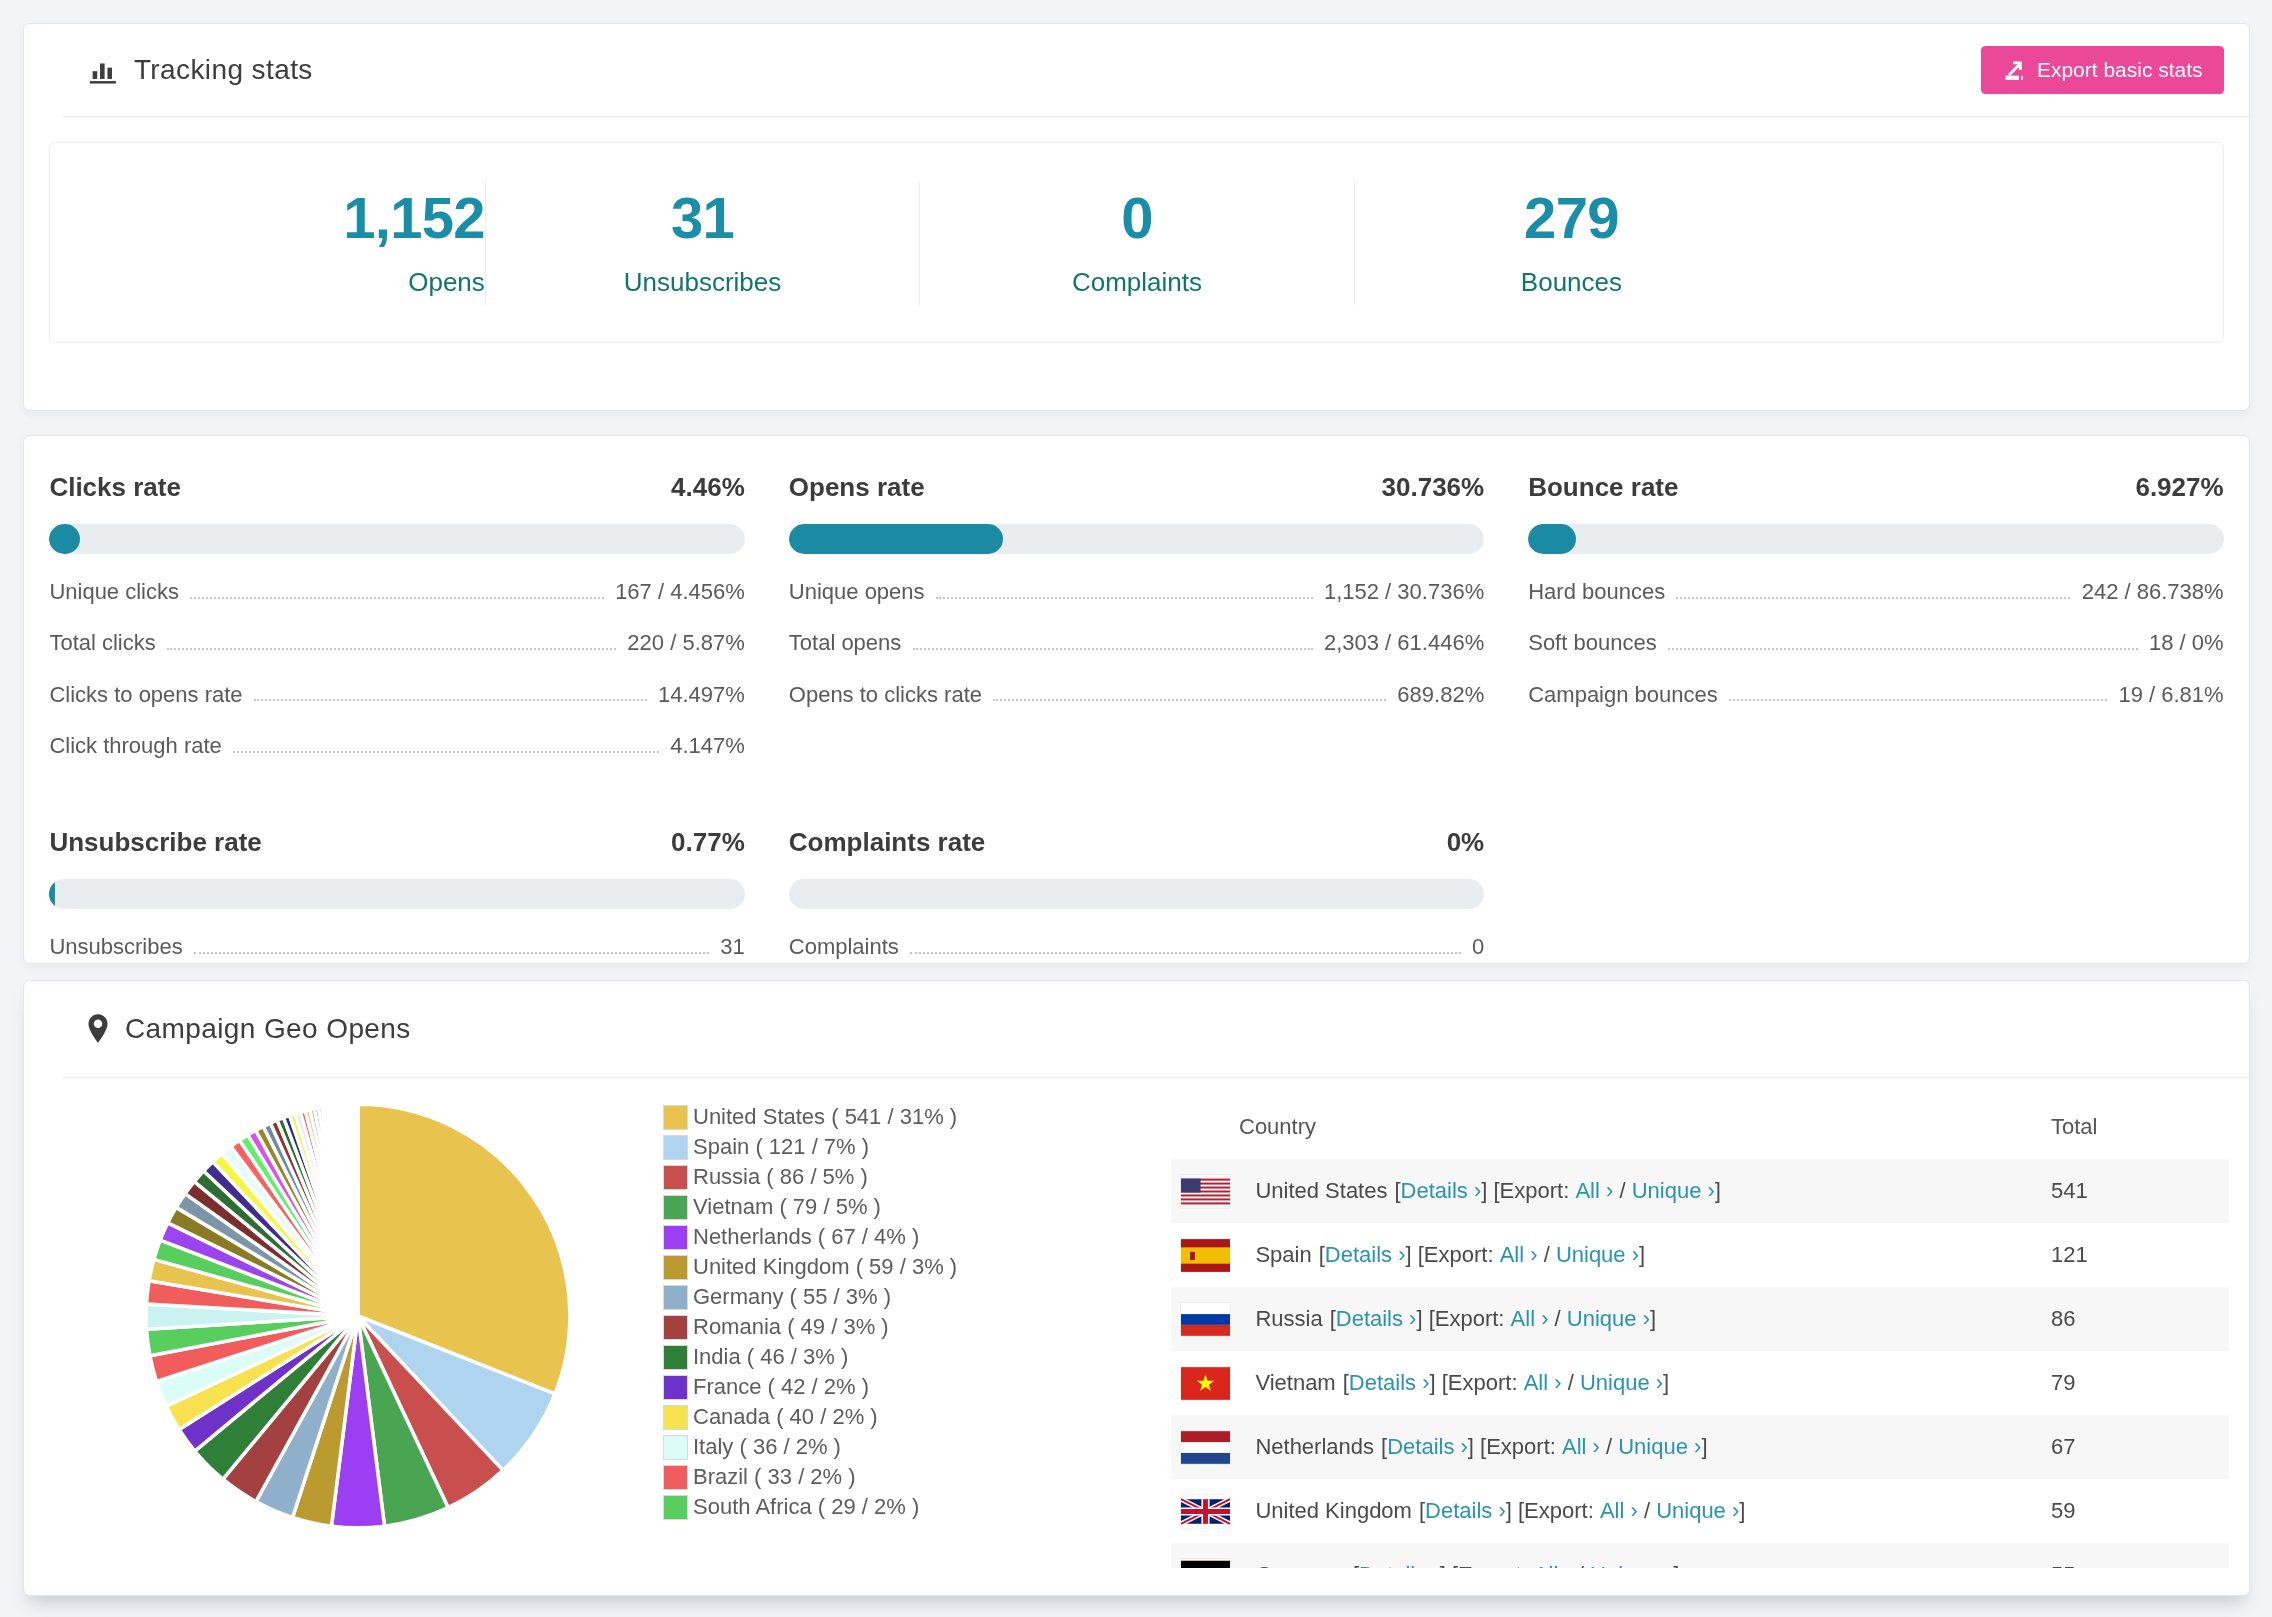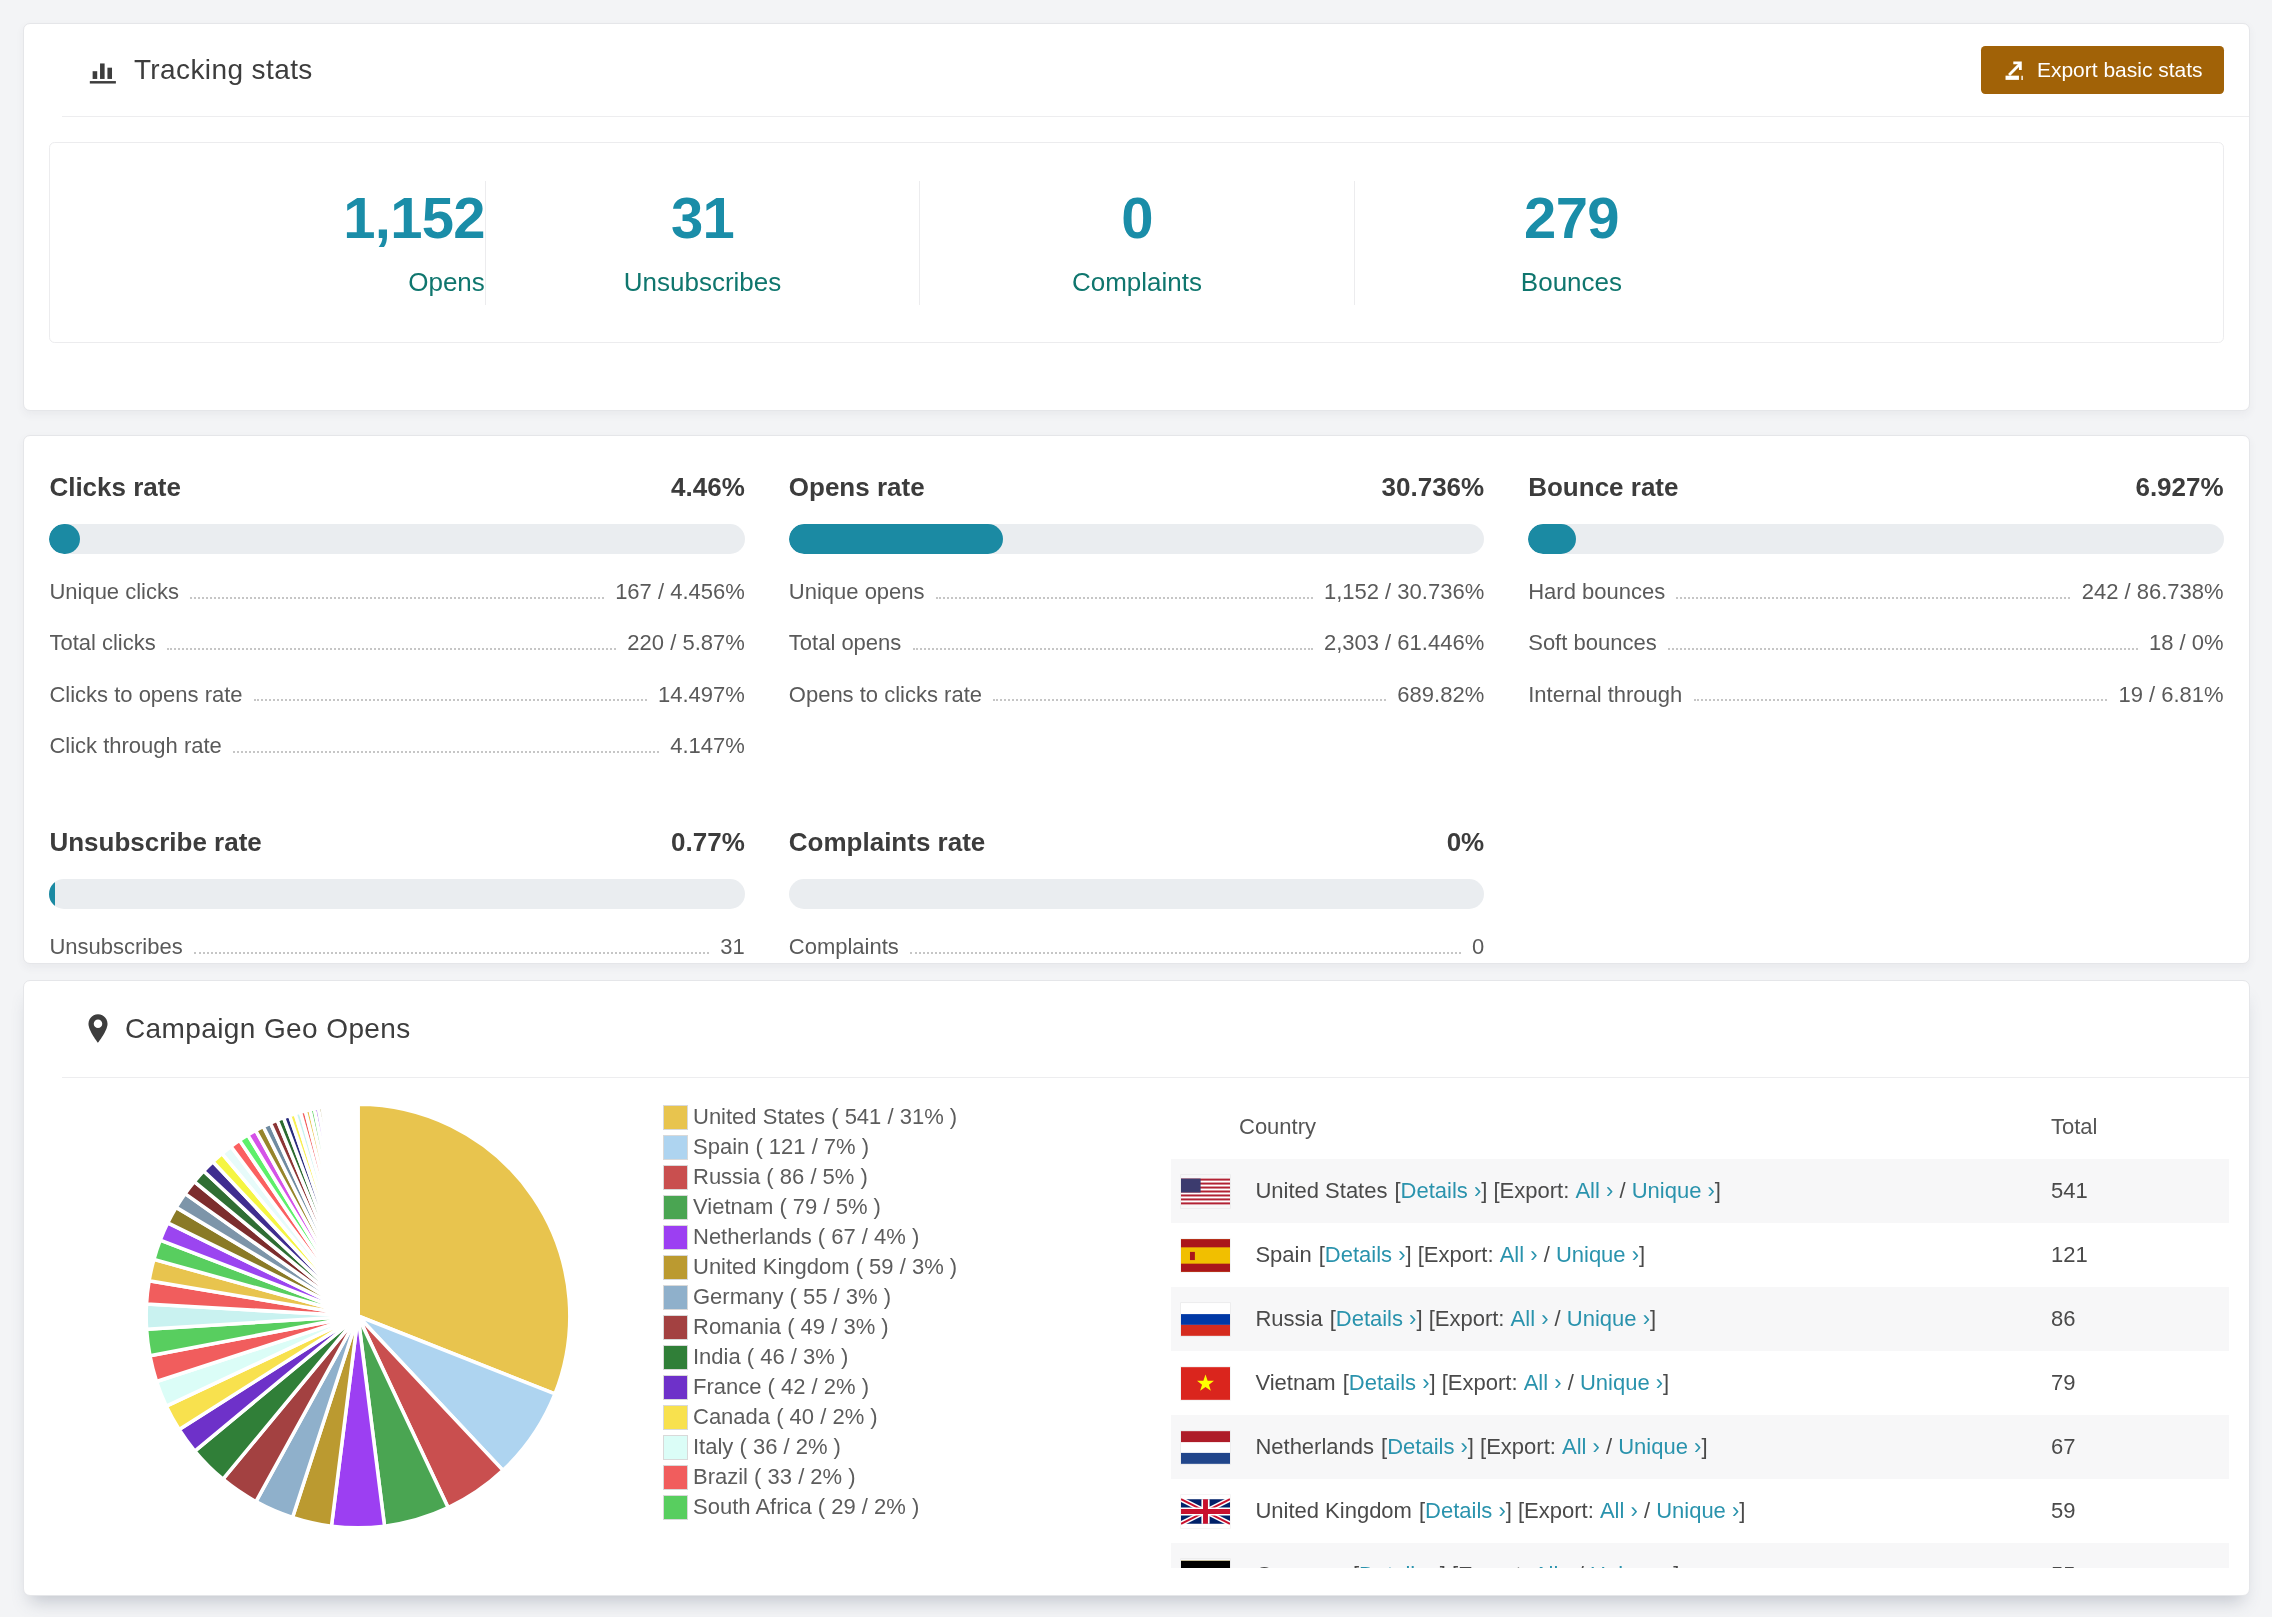--- a/index.html
+++ b/index.html
@@ -25,21 +25,21 @@
   #card-geo .card-header{height:96px;}
   .card-title{
     display:flex;align-items:center;gap:15.5px;
     font-size:28px;color:#3d3d3d;font-weight:500;letter-spacing:0.4px;
   }
   .title-icon{flex:none;display:inline-flex;}
 
   
   .btn-export{
     display:flex;align-items:center;gap:11.3px;
-    background:#a16207;color:#fff;border:none;border-radius:4.2px;
+    background:#ec4899;color:#fff;border:none;border-radius:4.2px;
     font-family:inherit;font-size:21px;padding:12px 21px;cursor:pointer;
   }
 
   
   .summary-strip{
     margin:25.4px;height:199px;
     border:1.4px solid #ececee;border-radius:5.6px;
     display:grid;grid-template-columns:repeat(5,1fr);align-items:center;
   }
   .stat{text-align:center;border-left:1.4px solid #ececee;padding:7px 0;}
@@ -208,21 +208,21 @@
             <span class="rl">Hard bounces</span>
             <span class="leader"></span>
             <span class="rv">242 / 86.738%</span>
           </div>
         <div class="rate-row">
             <span class="rl">Soft bounces</span>
             <span class="leader"></span>
             <span class="rv">18 / 0%</span>
           </div>
         <div class="rate-row">
-            <span class="rl">Internal through</span>
+            <span class="rl">Campaign bounces</span>
             <span class="leader"></span>
             <span class="rv">19 / 6.81%</span>
           </div>
       </div>
     </div>
 
     <div class="rate">
       <div class="rate-head">
         <span>Unsubscribe rate</span>
         <span>0.77%</span>

